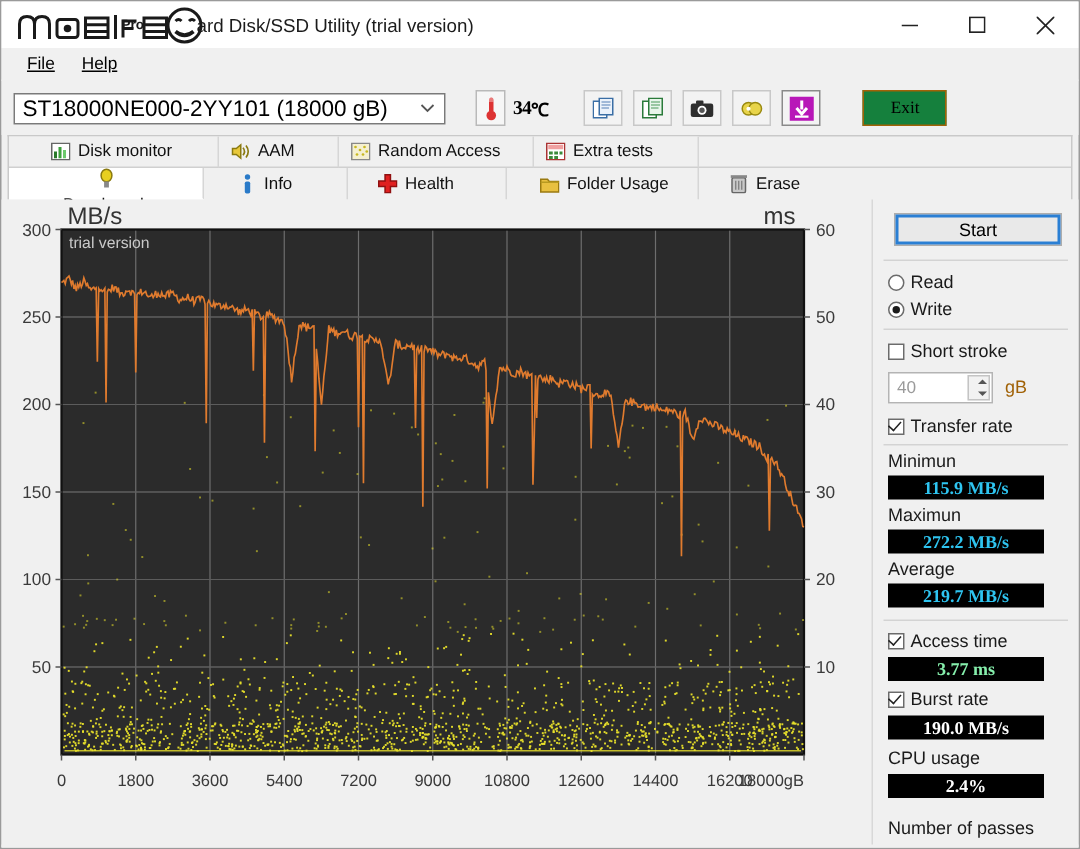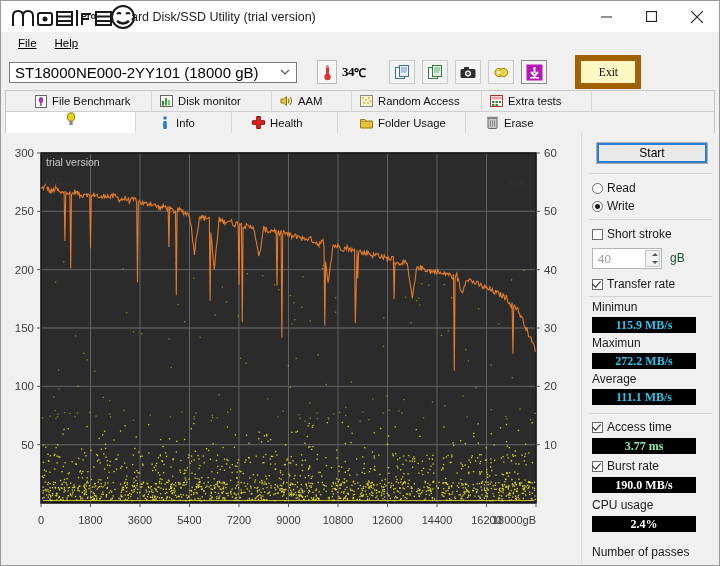--- a/index.html
+++ b/index.html
@@ -73,21 +73,21 @@
     font-size:13px;font-weight:bold;color:#000;margin-left:5px;
     font-family:"Liberation Serif", serif;letter-spacing:-0.5px;
   }
   .tb-icons{display:flex;align-items:center;margin-left:24px;gap:7px;}
   .tb-btn{
     width:26px;height:24px;border:1px solid #c8c8c8;background:#f3f3f3;
     display:flex;align-items:center;justify-content:center;box-sizing:border-box;
   }
   .exit-btn{
     margin-left:28px;width:54px;height:22px;
-    border:6px solid #a16207;background:#fef9c3;
+    border:1px solid #a16207;background:#15803d;
     font-size:11.5px;color:#000;
     display:flex;align-items:center;justify-content:center;
     font-family:"Liberation Serif", serif;
   }
 
   
   .tabzone{
     margin:0 4px;background:#f0f0f0;
     border:1px solid #c9c9c9;border-bottom:none;
     display:flex;flex-direction:column;
@@ -116,21 +116,21 @@
   .chartpane{
     width:580px;position:relative;
   }
   .sidepane{
     flex:1;position:relative;border-left:1px solid #d8d8d8;
   }
 
   
   .chartbox{position:absolute;left:0;top:0;width:580px;height:400px;}
   .axis-label{
-    position:absolute;font-size:12px;color:#333;font-family:"Liberation Sans",sans-serif;margin-top:40px;
+    position:absolute;font-size:16px;color:#333;font-family:"Liberation Sans",sans-serif;
   }
   .trialtag{
     position:absolute;font-size:10.5px;color:#c9c9c9;
   }
 
   
   .start-btn{
     position:absolute;left:14px;top:9px;width:112px;height:22px;
     background:#e9e9e9;border:1px solid #adadad;
     outline:2px solid #2a7fd4;outline-offset:-3px;
@@ -168,21 +168,21 @@
     border:1px solid #c4c4c4;background:#f2f2f2;
     display:flex;flex-direction:column;align-items:center;justify-content:space-around;
     box-sizing:border-box;
   }
   .spin .btns i{
     display:block;width:0;height:0;border-left:3px solid transparent;
     border-right:3px solid transparent;
   }
   .spin .btns i.up{border-bottom:3px solid #555;}
   .spin .btns i.dn{border-top:3px solid #555;}
-  .gb-unit{position:absolute;font-size:12px;color:#14532d;}
+  .gb-unit{position:absolute;font-size:12px;color:#a16207;}
   .lbl{position:absolute;left:10px;font-size:12px;color:#1a1a1a;}
   .readout{
     position:absolute;left:10px;width:104px;height:16px;background:#000;
     display:flex;align-items:center;justify-content:center;
     font-size:12px;font-weight:bold;font-family:"Liberation Serif",serif;
     letter-spacing:0px;
   }
   .readout.cyan{color:#2ec4f0;}
   .readout.yellow{color:#86efac;}
   .readout.white{color:#ffffff;}
@@ -306,30 +306,20 @@
         </svg>
       </div>
     </div>
 
     <div class="exit-btn">Exit</div>
   </div>
 
   <div class="tabzone">
     <div class="tabrow row1">
       <div class="tab" style="width:20px;border-right:none;"></div>
-      <div class="tab" style="width:126px;">
-        <span class="ico">
-          <svg width="12" height="13">
-              <rect x="0.5" y="0.5" width="11" height="12" fill="#fff" stroke="#666"></rect>
-              <ellipse cx="6" cy="5" rx="2.2" ry="3" fill="#a23ab5"></ellipse>
-              <rect x="5.2" y="7" width="1.6" height="4" fill="#a23ab5"></rect>
-            </svg>
-        </span>
-        <span>File Benchmark</span>
-      </div>
       <div class="tab" style="width:120px;">
         <span class="ico">
           <svg width="13" height="12">
               <rect x="0.5" y="0.5" width="12" height="11" fill="#fff" stroke="#666"></rect>
               <rect x="2" y="6" width="2" height="4.5" fill="#2b7a2b"></rect>
               <rect x="5" y="3" width="2" height="7.5" fill="#3ba03b"></rect>
               <rect x="8" y="5" width="2" height="5.5" fill="#6cc96c"></rect>
             </svg>
         </span>
         <span>Disk monitor</span>
@@ -2254,21 +2244,21 @@
 
       <div class="hr" style="top:163px;"></div>
 
       <div class="lbl" style="top:167px;">Minimun</div>
       <div class="readout cyan" style="top:184px;">115.9 MB/s</div>
 
       <div class="lbl" style="top:203px;">Maximun</div>
       <div class="readout cyan" style="top:220px;">272.2 MB/s</div>
 
       <div class="lbl" style="top:239px;">Average</div>
-      <div class="readout cyan" style="top:256px;">111.1 MB/s</div>
+      <div class="readout cyan" style="top:256px;">219.7 MB/s</div>
 
       <div class="hr" style="top:280px;"></div>
 
       <div class="opt" style="top:287px;">
         <span class="cbx on"></span>
         <span>Access time</span>
       </div>
       <div class="readout yellow" style="top:305px;">3.77 ms</div>
 
       <div class="opt" style="top:326px;">

